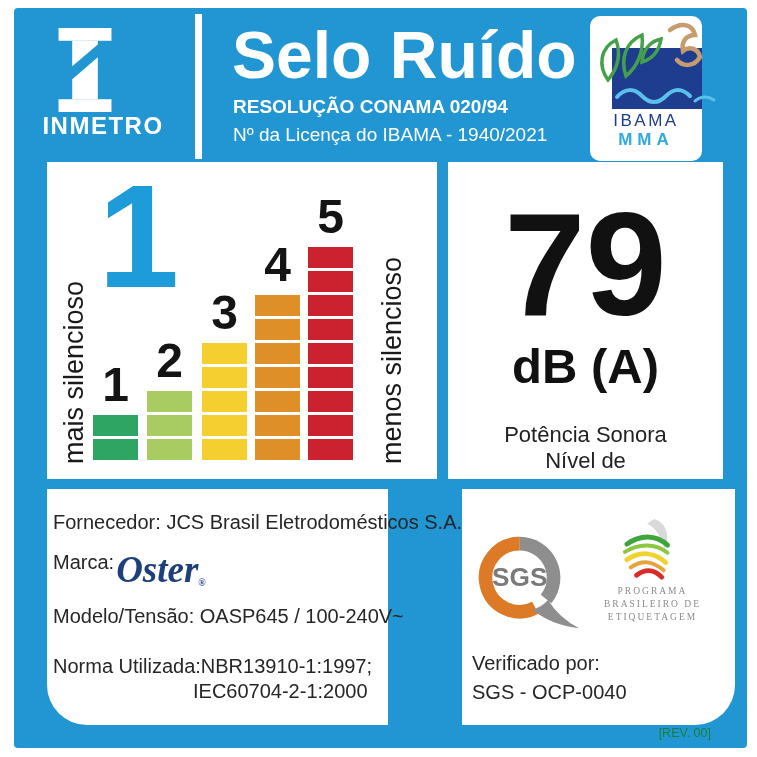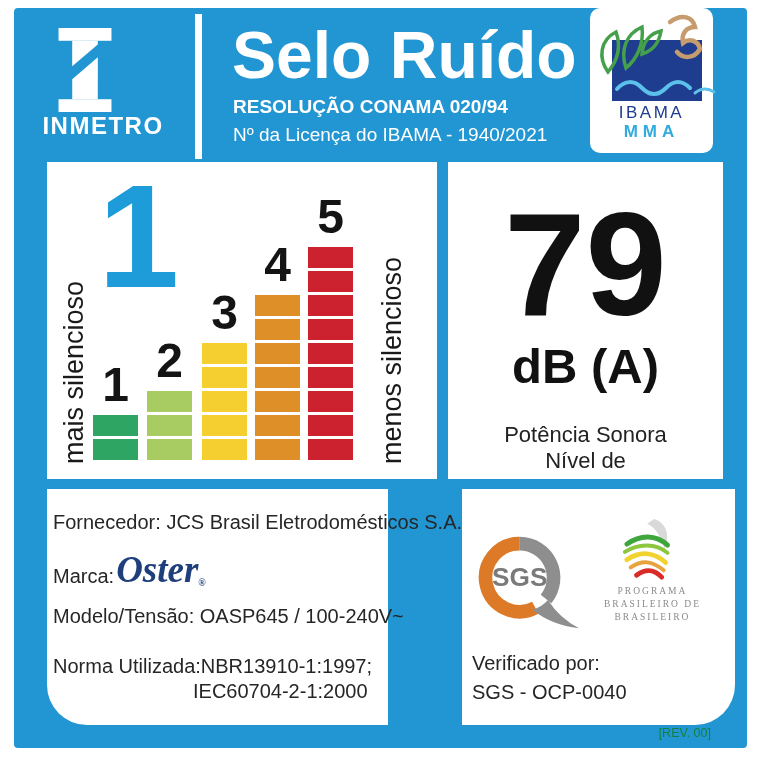--- a/index.html
+++ b/index.html
@@ -8,21 +8,21 @@
   .label-bg{position:absolute;left:14px;top:8px;width:733px;height:740px;background:var(--label-blue,#2196D3);border-radius:4px;}
 
   
   .hdr-divider{position:absolute;left:195px;top:14px;width:7px;height:145px;background:#ffffff;}
   .inmetro-logo{position:absolute;left:52px;top:28px;}
   .inmetro-word{position:absolute;left:28px;top:112px;width:150px;text-align:center;color:#ffffff;font-weight:bold;font-size:24px;letter-spacing:1.5px;}
   .title{position:absolute;left:232px;top:22px;color:#ffffff;font-weight:bold;font-size:66px;line-height:1;}
   .subtitle{position:absolute;left:233px;top:96px;color:#ffffff;font-weight:bold;font-size:19px;}
   .license{position:absolute;left:233px;top:124px;color:#ffffff;font-size:19px;}
 
-  .ibama-card{position:absolute;left:590px;top:8px;width:123px;height:145px;background:#ffffff;border-radius:10px;}
+  .ibama-card{position:absolute;left:590px;top:16px;width:112px;height:145px;background:#ffffff;border-radius:10px;}
   .ibama-art{position:absolute;left:0;top:0;}
   .ibama-word{position:absolute;left:0;top:95px;width:100%;text-align:center;color:var(--navy,#1E3D8F);font-size:17px;letter-spacing:2.5px;}
   .mma-word{position:absolute;left:0;top:114px;width:100%;text-align:center;color:var(--mma-cyan,#31ABDE);font-size:17px;font-weight:bold;letter-spacing:5px;}
 
   
   .panel{position:absolute;background:#ffffff;}
   .chart-panel{left:47px;top:162px;width:390px;height:317px;}
   .db-panel{left:448px;top:162px;width:275px;height:317px;}
   .info-panel{left:47px;top:489px;width:341px;height:236px;border-radius:0 0 0 40px;}
   .verif-panel{left:462px;top:489px;width:261px;height:236px;border-radius:0 0 40px 0;padding-left:12px;}
@@ -39,21 +39,21 @@
   .bar-seg{height:21px;width:100%;}
 
   
   .db-value{position:absolute;left:0;top:30px;width:100%;text-align:center;font-size:146px;font-weight:bold;color:#111;line-height:1;}
   .db-unit{position:absolute;left:0;top:176px;width:100%;text-align:center;font-size:49px;font-weight:bold;color:#111;}
   .db-caption{position:absolute;left:0;top:260px;width:100%;text-align:center;font-size:22px;color:#222;line-height:1.2;}
 
   
   .info-row{position:absolute;left:6px;color:#262626;font-size:20px;white-space:nowrap;}
   .row-fornecedor{top:22px;}
-  .row-marca{top:62px;display:flex;align-items:flex-end;}
+  .row-marca{top:62px;display:flex;align-items:flex-start;}
   .row-modelo{top:116px;}
   .row-norma1{top:166px;}
   .row-norma2{top:191px;padding-left:140px;}
   .oster{font-family:"Liberation Serif", serif;font-style:italic;font-weight:bold;font-size:37px;color:var(--oster-navy,#1E3F7C);margin-left:2px;line-height:1;}
   .oster-reg{font-size:10px;vertical-align:bottom;color:var(--oster-navy,#1E3F7C);}
 
   
   .sgs-art{position:absolute;left:12px;top:42px;}
   .pbe{position:absolute;left:128px;top:28px;width:125px;text-align:center;font-family:Liberation Serif, serif;}
   .pbe-text{margin-top:4px;color:var(--pbe-gray,#8C8C8C);font-size:9.5px;letter-spacing:2px;line-height:1.35;}
@@ -191,21 +191,21 @@
         <path d="M36,2 C49,6 53,19 47,33 C44,22 38,11 29,7 Z" style="fill:#D9D9D9"></path>
         <path d="M8,28 C22,18 38,18 50,29" style="fill:none;stroke:#3FA63C;stroke-width:5;stroke-linecap:round"></path>
         <path d="M6,36 C20,27 38,27 50,37" style="fill:none;stroke:#8DC63F;stroke-width:4;stroke-linecap:round"></path>
         <path d="M8,44 C22,35 36,36 48,47" style="fill:none;stroke:#F2D22E;stroke-width:5;stroke-linecap:round"></path>
         <path d="M12,52 C24,44 34,45 46,55" style="fill:none;stroke:#E8A33D;stroke-width:4;stroke-linecap:round"></path>
         <path d="M18,60 C28,53 36,54 44,62" style="fill:none;stroke:#D92B27;stroke-width:5;stroke-linecap:round"></path>
       </svg>
       <div class="pbe-text">
         <div>PROGRAMA</div>
         <div>BRASILEIRO DE</div>
-        <div>BRASILEIRO</div>
+        <div>ETIQUETAGEM</div>
       </div>
     </div>
     <div class="verif-row row-verificado">Verificado por:</div>
     <div class="verif-row row-verifier">SGS - OCP-0040</div>
   </div>
 
   <div class="rev">[REV. 00]</div>
 </div>
 
 </body></html>

